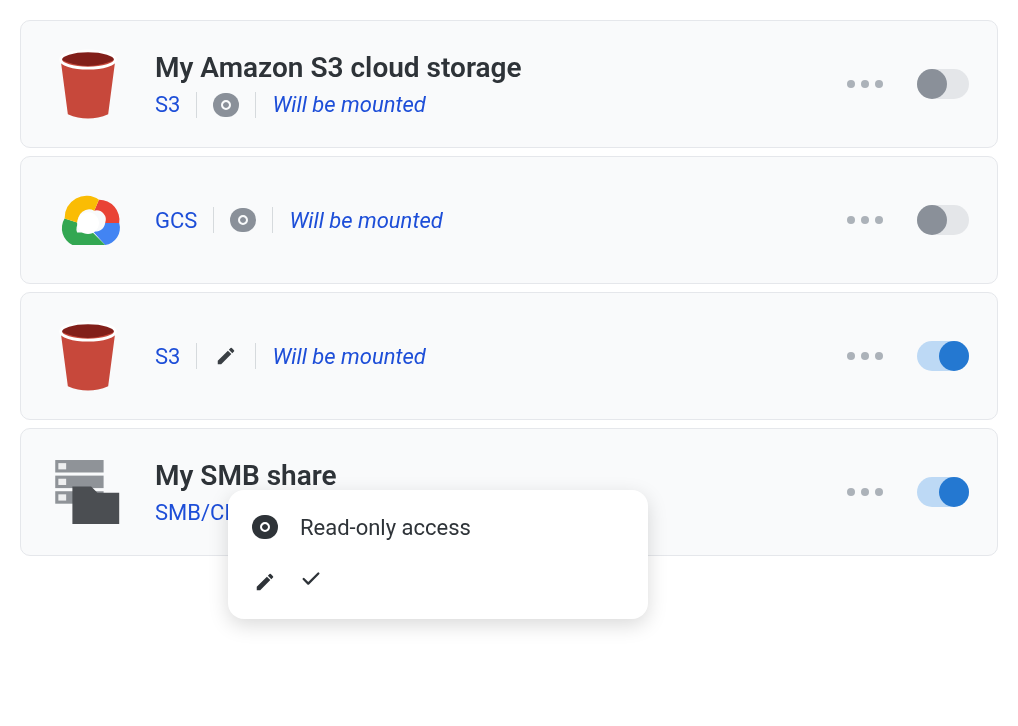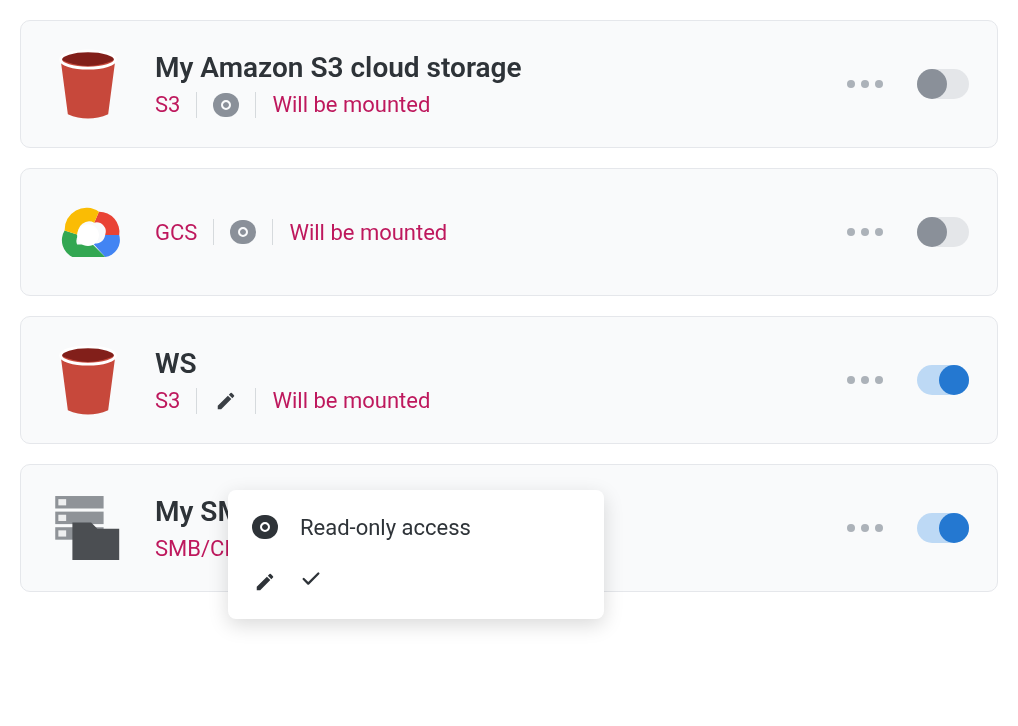--- a/index.html
+++ b/index.html
@@ -9,21 +9,21 @@
       padding: 20px;
       width: 1018px;
     }
     .card {
       background: #f9fafb;
       border: 1px solid #e5e7eb;
       border-radius: 10px;
       padding: 24px 28px;
       display: flex;
       align-items: center;
-      margin-bottom: 20px;
+      margin-bottom: 8px;
       position: relative;
     }
     .icon-wrap {
       width: 78px;
       height: 78px;
       display: flex;
       align-items: center;
       justify-content: center;
       flex-shrink: 0;
       margin-right: 28px;
@@ -39,28 +39,29 @@
       margin-bottom: 8px;
       white-space: nowrap;
       overflow: hidden;
       text-overflow: ellipsis;
     }
     .meta {
       display: flex;
       align-items: center;
       gap: 16px;
       font-size: 22px;
-      color: #be185d;
+      color: #1d4ed8;
     }
     .meta .divider {
       width: 1px;
       height: 26px;
       background: #d6dadd;
     }
     .status {
+      font-style: italic;
     }
     .perm-icon {
       width: 26px;
       height: 26px;
       display: flex;
       align-items: center;
       justify-content: center;
     }
     .controls {
       display: flex;
@@ -97,23 +98,23 @@
       top: 0;
     }
     .toggle.off .knob { left: 0; background: #8a9099; }
     .toggle.on  .knob { right: 0; background: #2478d1; }
 
     
     .dropdown {
       position: absolute;
       top: 490px;
       left: 228px;
-      width: 376px;
+      width: 420px;
       background: #fff;
-      border-radius: 8px;
+      border-radius: 16px;
       box-shadow: 0 6px 20px rgba(0,0,0,0.15);
       padding: 10px 0;
       z-index: 100;
     }
     .dropdown-item {
       display: flex;
       align-items: center;
       padding: 14px 24px;
       cursor: pointer;
       gap: 22px;
@@ -221,21 +222,20 @@
 
 <div class="card">
   <div class="icon-wrap">
     <svg class="s3-bucket" viewBox="0 0 100 100">
       <ellipse cx="50" cy="16" rx="38" ry="12" fill="#821f1a"></ellipse>
       <path d="M12 16 L22 92 Q50 104 78 92 L88 16 Q50 34 12 16 Z" fill="#c7483b"></path>
       <ellipse cx="50" cy="16" rx="38" ry="12" fill="none" stroke="#fff" stroke-width="4"></ellipse>
     </svg>
   </div>
   <div class="content">
-    <div class="title">WS</div>
     <div class="meta">
       <span>S3</span>
       <span class="divider"></span>
       <span class="perm-icon pencil">
         <svg viewBox="0 0 24 24" fill="#3a3f44">
             <path d="M3 17.25V21h3.75L17.81 9.94l-3.75-3.75L3 17.25zM20.71 7.04a1 1 0 0 0 0-1.41l-2.34-2.34a1 1 0 0 0-1.41 0l-1.83 1.83 3.75 3.75 1.83-1.83z"></path>
           </svg>
       </span>
       <span class="divider"></span>
       <span class="status">Will be mounted</span>

